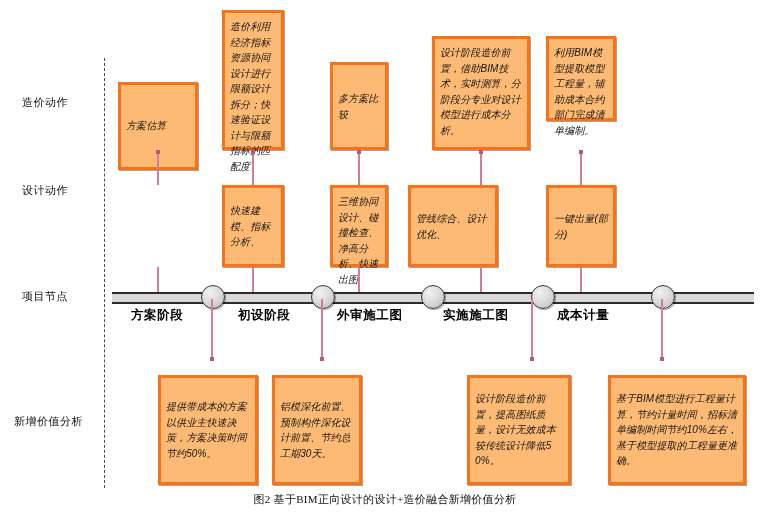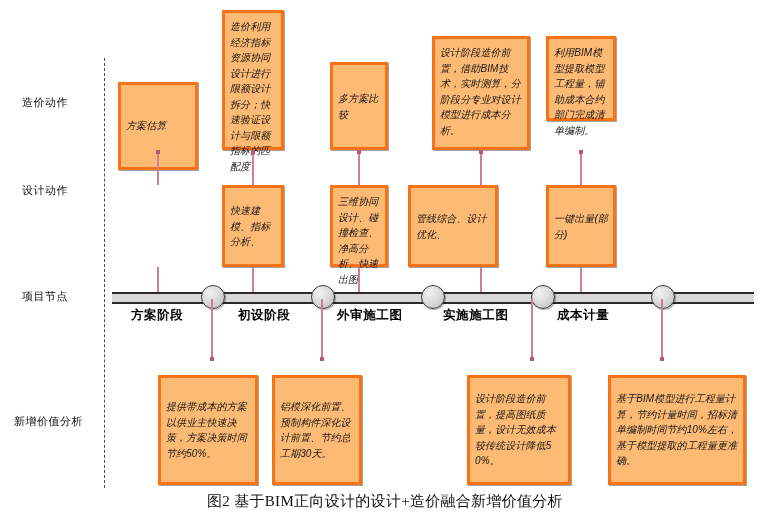--- a/index.html
+++ b/index.html
@@ -38,21 +38,21 @@
   .tl-node{position:absolute;width:22px;height:22px;border-radius:50%;
            border:1.4px solid #3a3a3a;
            background:radial-gradient(circle at 35% 30%,#f2f2f2 0%,#dcdcdc 45%,#b9b9b9 100%);
            box-shadow:1px 1px 1px rgba(0,0,0,.35);}
   .stage-label{position:absolute;font-size:12.5px;font-weight:bold;color:#000;
                white-space:nowrap;letter-spacing:.6px;}
 
   
   .caption{position:absolute;left:0;top:492px;width:770px;text-align:center;
            font-family:"Liberation Serif","DejaVu Serif",serif;
-           font-size:15px;color:#111;letter-spacing:.3px;}
+           font-size:11px;color:#111;letter-spacing:.3px;}
 </style>
 </head>
 <body>
 
 <div id="stage">
 
   <div class="vdash"></div>
 
   <div class="rowlabel" style="left:22px;top:96px;">造价动作</div>
   <div class="rowlabel" style="left:22px;top:184px;">设计动作</div>

